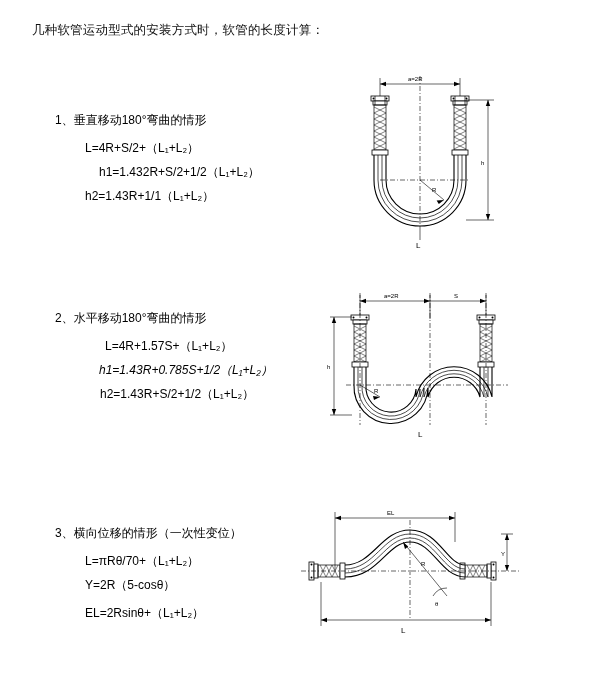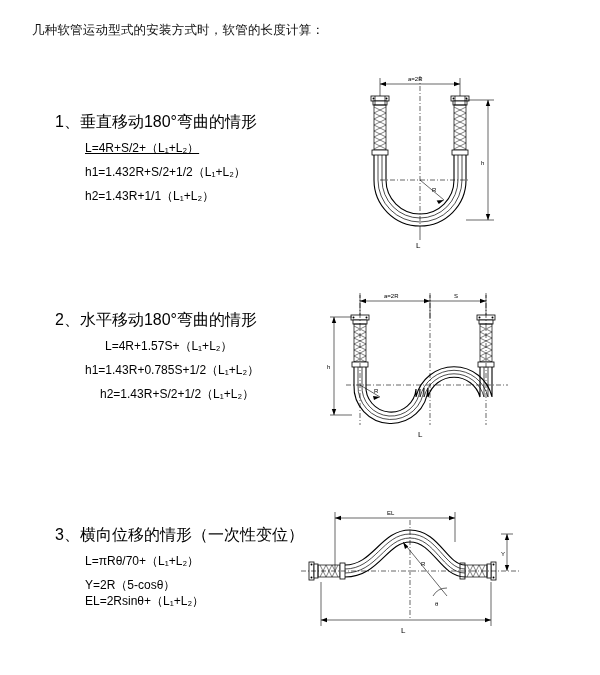--- a/index.html
+++ b/index.html
@@ -30,21 +30,21 @@
     color: #111;
     white-space: nowrap;
   }
   .section {
     position: absolute;
   }
   .sec-title {
     position: absolute;
     left: 0;
     top: 0;
-    font-size: 16px;
+    font-size: 12px;
     white-space: nowrap;
   }
   .formula {
     position: absolute;
     font-size: 12px;
     white-space: nowrap;
   }
   .fig {
     position: absolute;
   }
@@ -69,22 +69,22 @@
 </style>
 </head>
 <body>
 
 <div class="page">
 
   <div class="heading">几种软管运动型式的安装方式时，软管的长度计算：</div>
 
   <div class="section" style="left:55px; top:112px;">
     <div class="sec-title">1、垂直移动180°弯曲的情形</div>
-    <div class="formula" style="left:30px; top:28px;text-decoration:underline;">L=4R+S/2+（L₁+L₂）</div>
-    <div class="formula" style="left:30px; top:52px;">h1=1.432R+S/2+1/2（L₁+L₂）</div>
+    <div class="formula" style="left:30px; top:28px;">L=4R+S/2+（L₁+L₂）</div>
+    <div class="formula" style="left:44px; top:52px;">h1=1.432R+S/2+1/2（L₁+L₂）</div>
     <div class="formula" style="left:30px; top:76px;">h2=1.43R+1/1（L₁+L₂）</div>
   </div>
 
   <div class="fig" style="left:320px; top:70px;">
     <svg width="200" height="200" viewBox="0 0 200 200">
 
       <g class="dim">
         <line x1="60" y1="14" x2="140" y2="14"></line>
         <path d="M60,14 l6,-2.2 l0,4.4 z" fill="#000" stroke="none"></path>
         <path d="M140,14 l-6,-2.2 l0,4.4 z" fill="#000" stroke="none"></path>
@@ -173,21 +173,21 @@
       <text class="lbl" x="161" y="95">h</text>
 
       <text class="lbl8" x="96" y="178">L</text>
       <line class="dim" x1="100" y1="160" x2="100" y2="170"></line>
     </svg>
   </div>
 
   <div class="section" style="left:55px; top:310px;">
     <div class="sec-title">2、水平移动180°弯曲的情形</div>
     <div class="formula" style="left:30px; top:28px;margin-left:20px;">L=4R+1.57S+（L₁+L₂）</div>
-    <div class="formula" style="left:30px; top:52px;">h1=1.43R+0.785S+1/2（L₁+L₂）</div>
+    <div class="formula" style="left:44px; top:52px;font-style:italic;">h1=1.43R+0.785S+1/2（L₁+L₂）</div>
     <div class="formula" style="left:45px; top:76px;">h2=1.43R+S/2+1/2（L₁+L₂）</div>
   </div>
 
   <div class="fig" style="left:318px; top:285px;">
     <svg width="210" height="180" viewBox="0 0 210 180">
 
       <g class="dim">
         <line x1="42" y1="16" x2="112" y2="16"></line>
         <path d="M42,16 l6,-2.2 l0,4.4 z" fill="#000" stroke="none"></path>
         <path d="M112,16 l-6,-2.2 l0,4.4 z" fill="#000" stroke="none"></path>
@@ -270,21 +270,21 @@
       <text class="lbl" x="9" y="84">h</text>
 
       <text class="lbl8" x="100" y="152">L</text>
     </svg>
   </div>
 
   <div class="section" style="left:55px; top:525px;">
     <div class="sec-title">3、横向位移的情形（一次性变位）</div>
     <div class="formula" style="left:30px; top:28px;">L=πRθ/70+（L₁+L₂）</div>
     <div class="formula" style="left:30px; top:52px;">Y=2R（5-cosθ）</div>
-    <div class="formula" style="left:30px; top:68px;">EL=2Rsinθ+（L₁+L₂）</div>
+    <div class="formula" style="left:30px; top:80px;">EL=2Rsinθ+（L₁+L₂）</div>
   </div>
 
   <div class="fig" style="left:295px; top:500px;">
     <svg width="230" height="140" viewBox="0 0 230 140">
 
       <g class="dim">
         <line x1="40" y1="18" x2="160" y2="18"></line>
         <path d="M40,18 l6,-2.2 l0,4.4 z" fill="#000" stroke="none"></path>
         <path d="M160,18 l-6,-2.2 l0,4.4 z" fill="#000" stroke="none"></path>
         <line x1="40" y1="12" x2="40" y2="70"></line>

